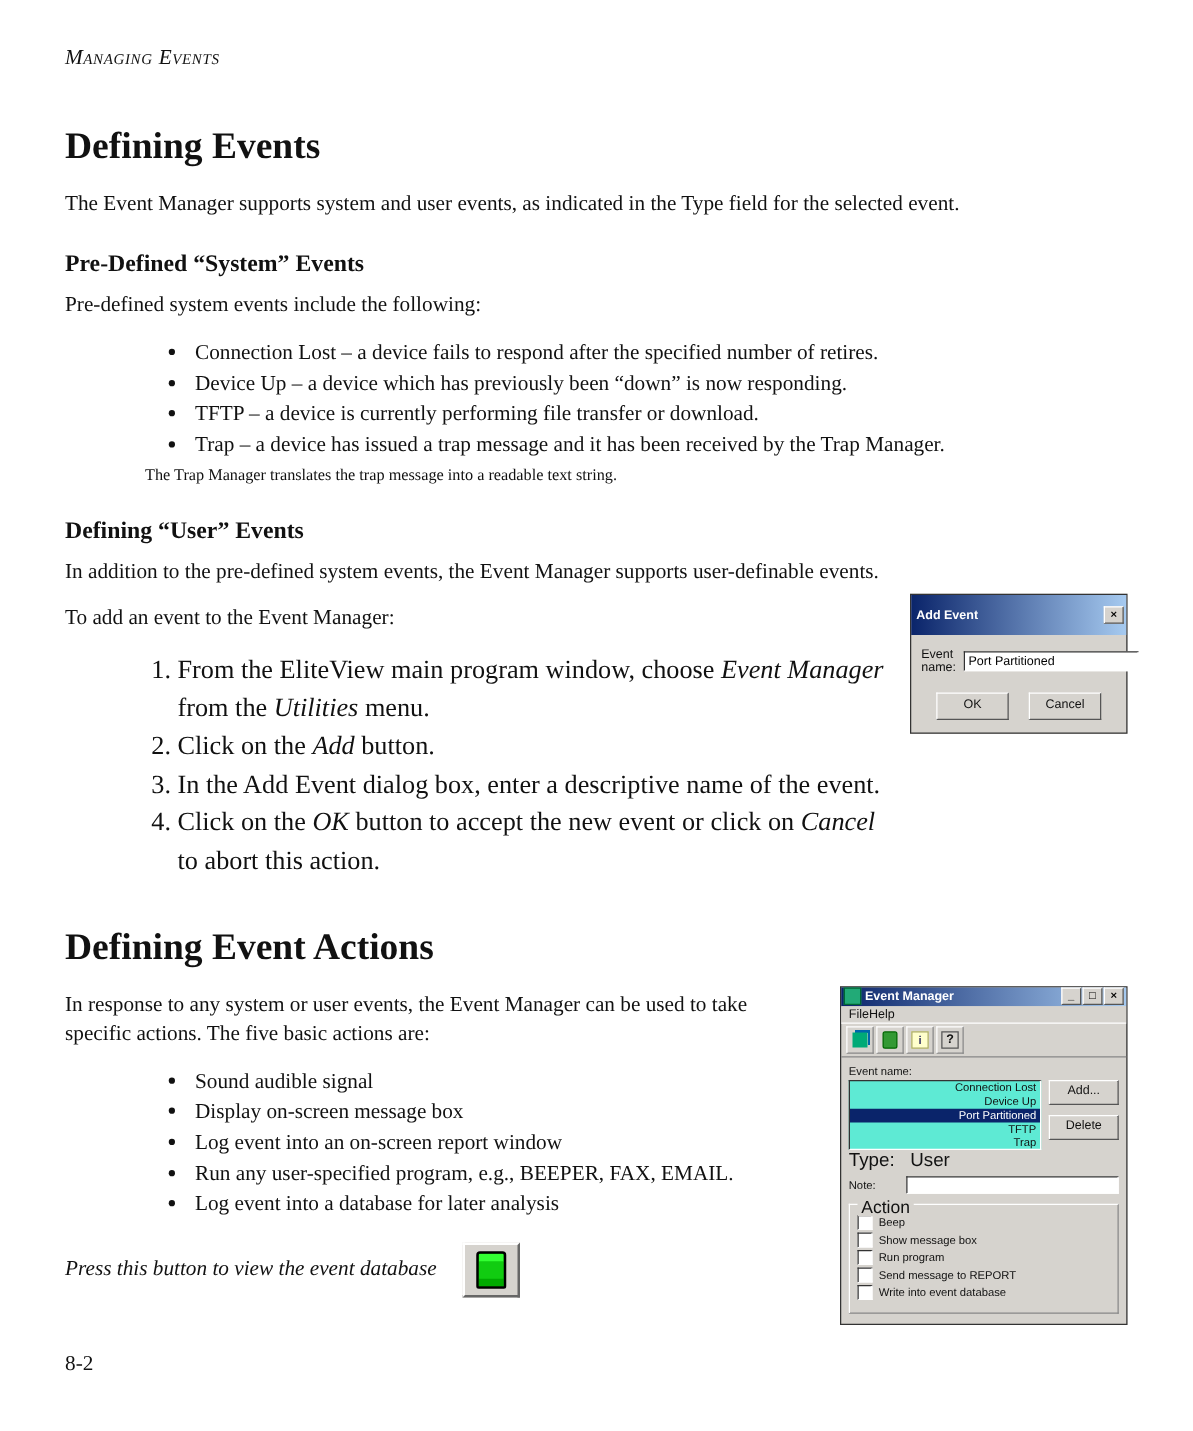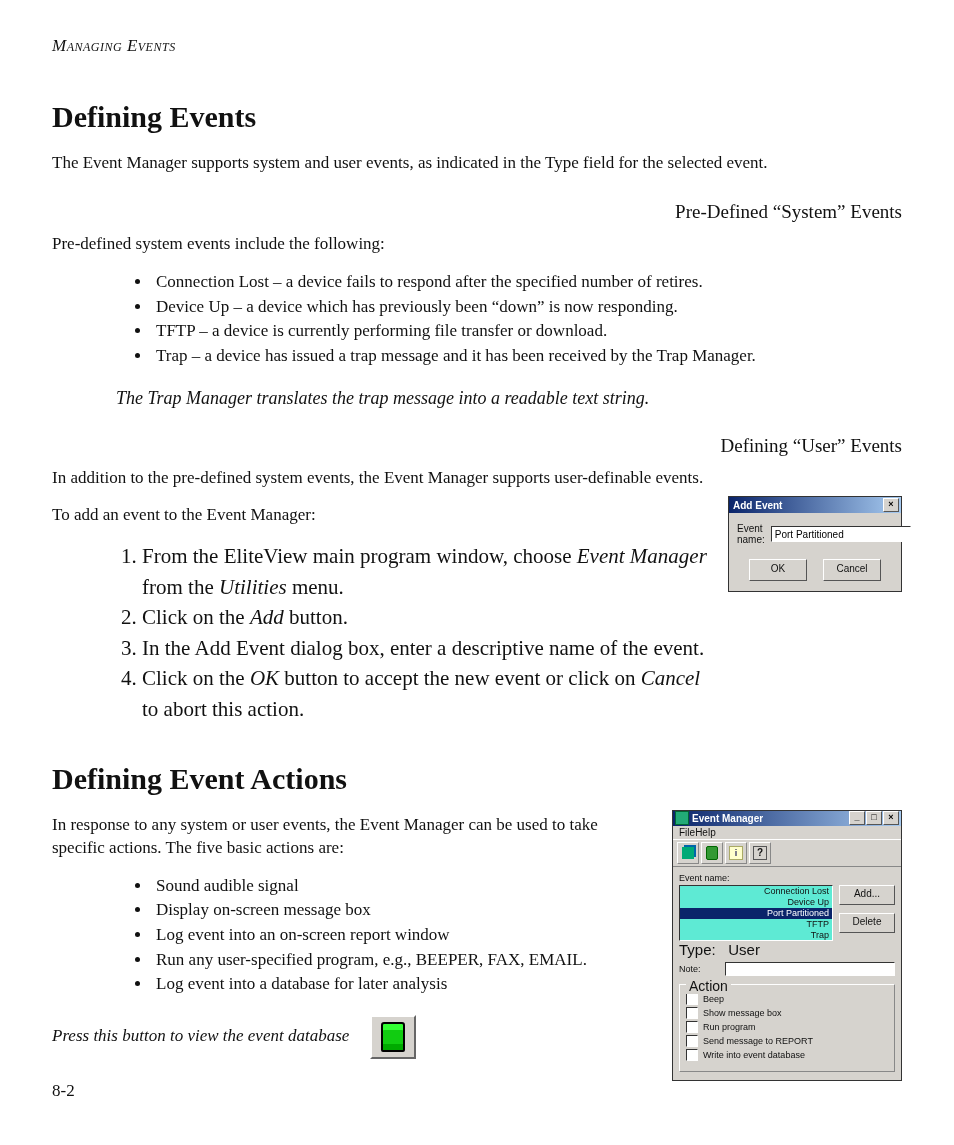--- a/index.html
+++ b/index.html
@@ -31,41 +31,39 @@
   .body-indent {
     margin-left: 64px;
   }
   .para {
     font-size: 17px;
     line-height: 1.35;
     margin: 0 0 14px 0;
   }
   h2.sub {
     font-size: 19px;
-    font-weight: normal;
+    font-weight: bold;
     margin: 26px 0 10px 0;
-    text-align: right;
   }
   ul.bullets {
     margin: 2px 0 4px 0;
     padding-left: 100px;
     font-size: 17px;
     line-height: 1.45;
   }
   ul.bullets li { padding-left: 4px; }
   ol.steps {
     margin: 6px 0 0 0;
     padding-left: 90px;
     font-size: 21px;
     line-height: 1.45;
   }
   .after-list {
-    font-size: 18px;
-    margin: 20px 0 0 64px;
-    font-style: italic;
+    font-size: 13px;
+    margin: 4px 0 0 64px;
   }
   .italic { font-style: italic; }
   .row {
     display: flex;
     align-items: flex-start;
     gap: 18px;
   }
   .row .textcol { flex: 1; }
 
   
@@ -74,21 +72,21 @@
     border: 1px solid #333;
     background: #d6d3ce;
     font-family: Tahoma, Arial, sans-serif;
     font-size: 10px;
     margin-top: -8px;
   }
   .dlg-title {
     display: flex;
     align-items: center;
     justify-content: space-between;
-    height: 16px;
+    height: 32px;
     padding: 0 2px 0 4px;
     background: linear-gradient(to right, #0a246a, #a6caf0);
     color: #fff;
     font-weight: bold;
     font-size: 10px;
   }
   .winbtn {
     width: 14px; height: 12px;
     background: #d6d3ce;
     border: 1px solid #fff;

